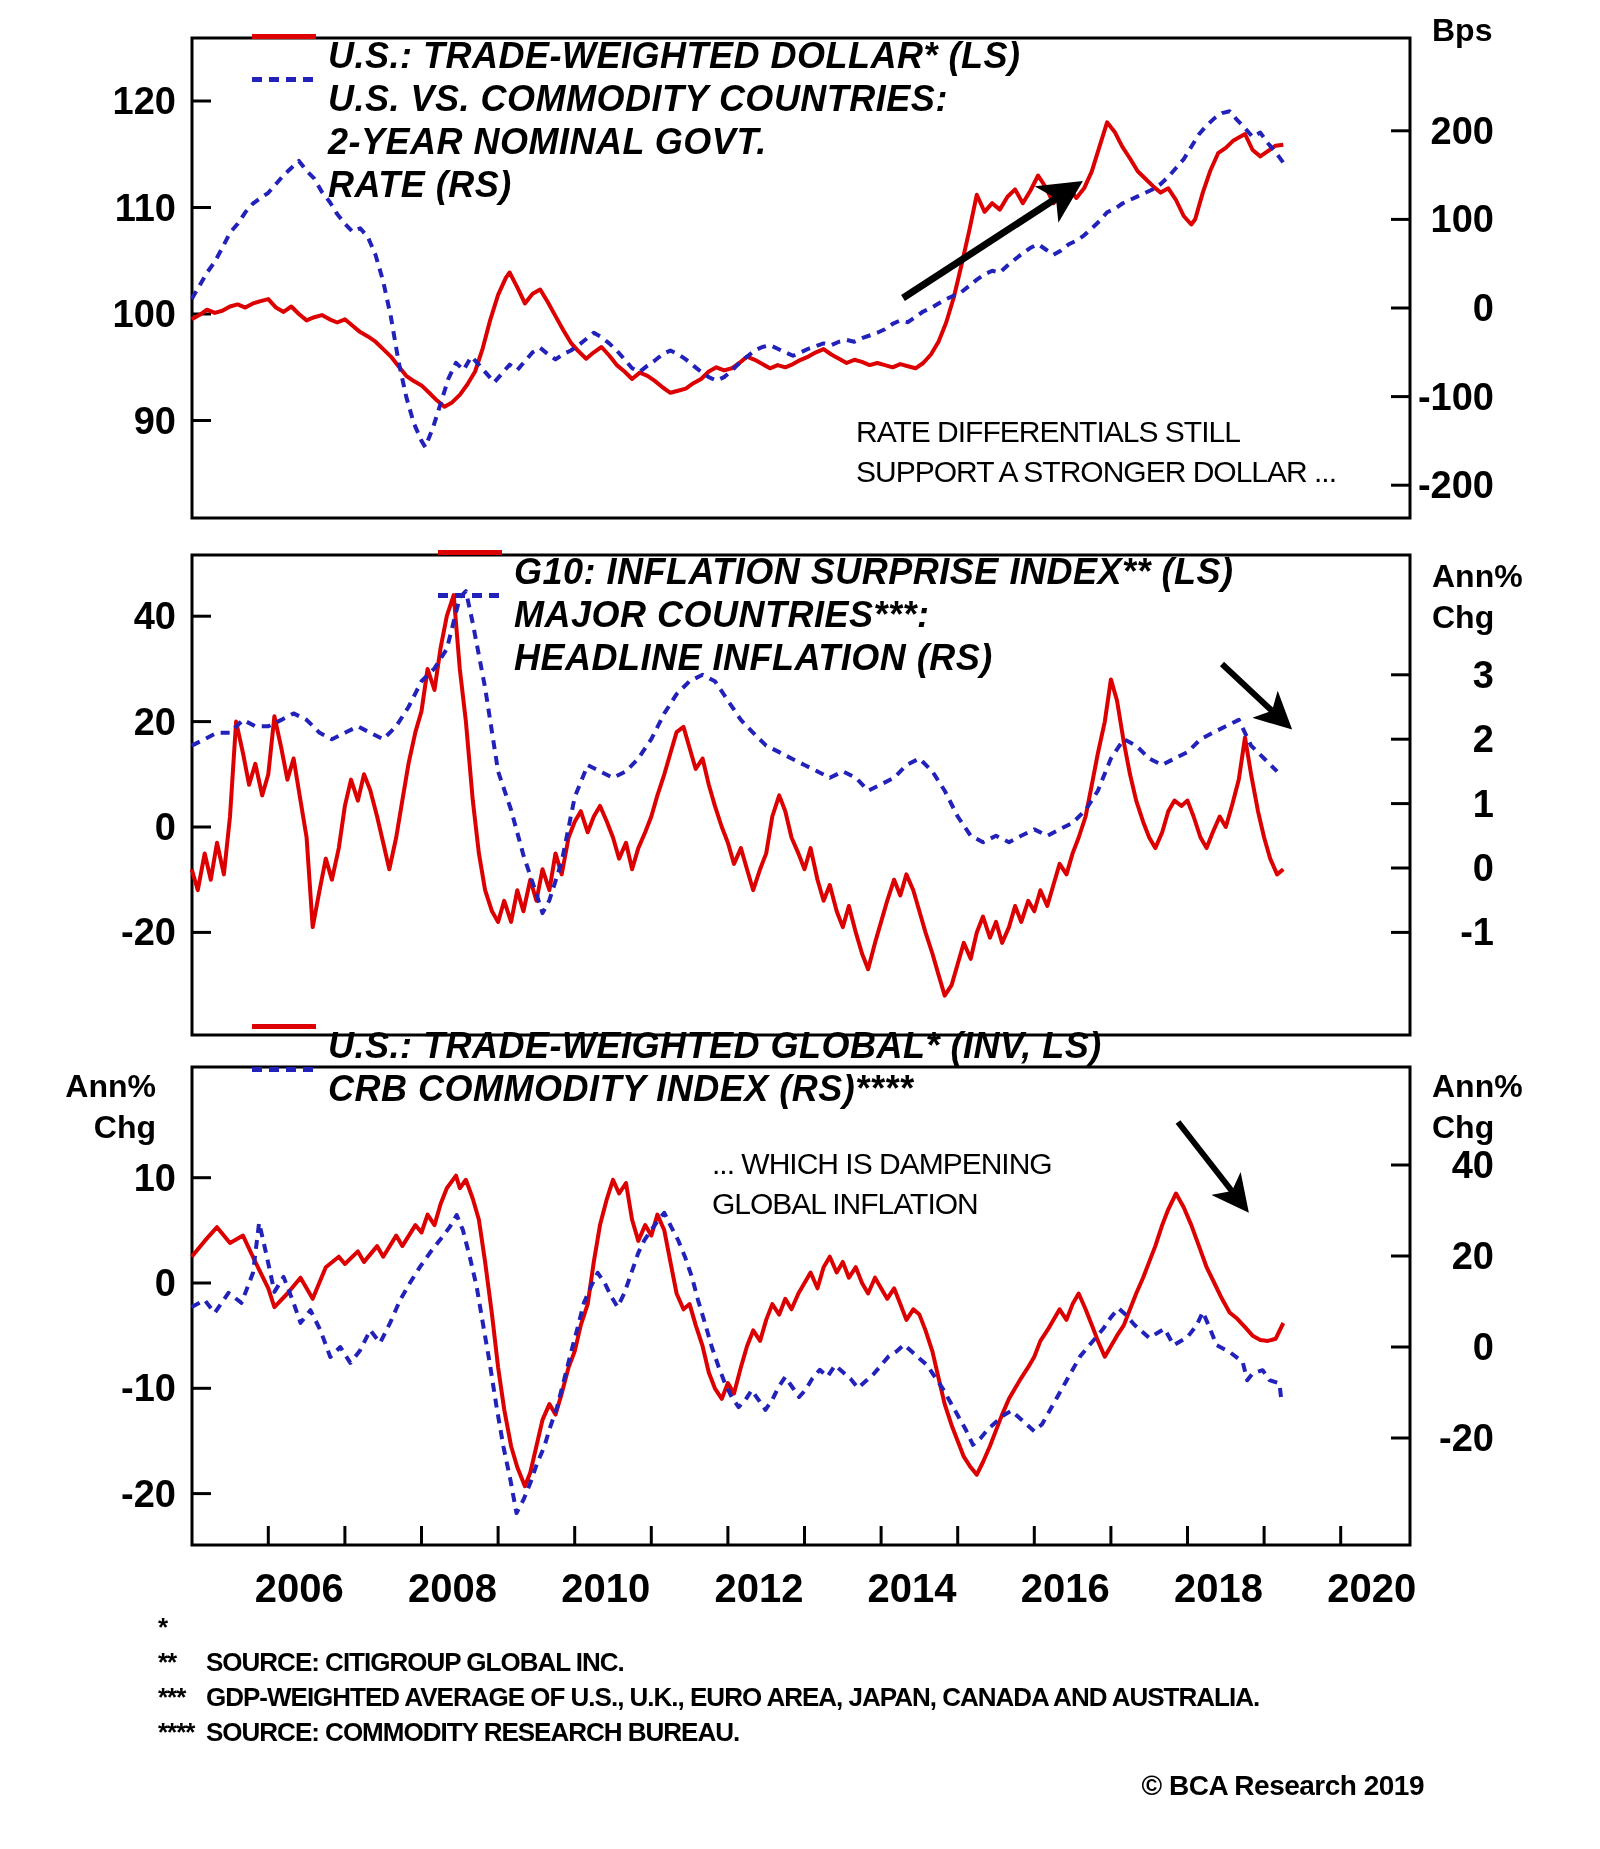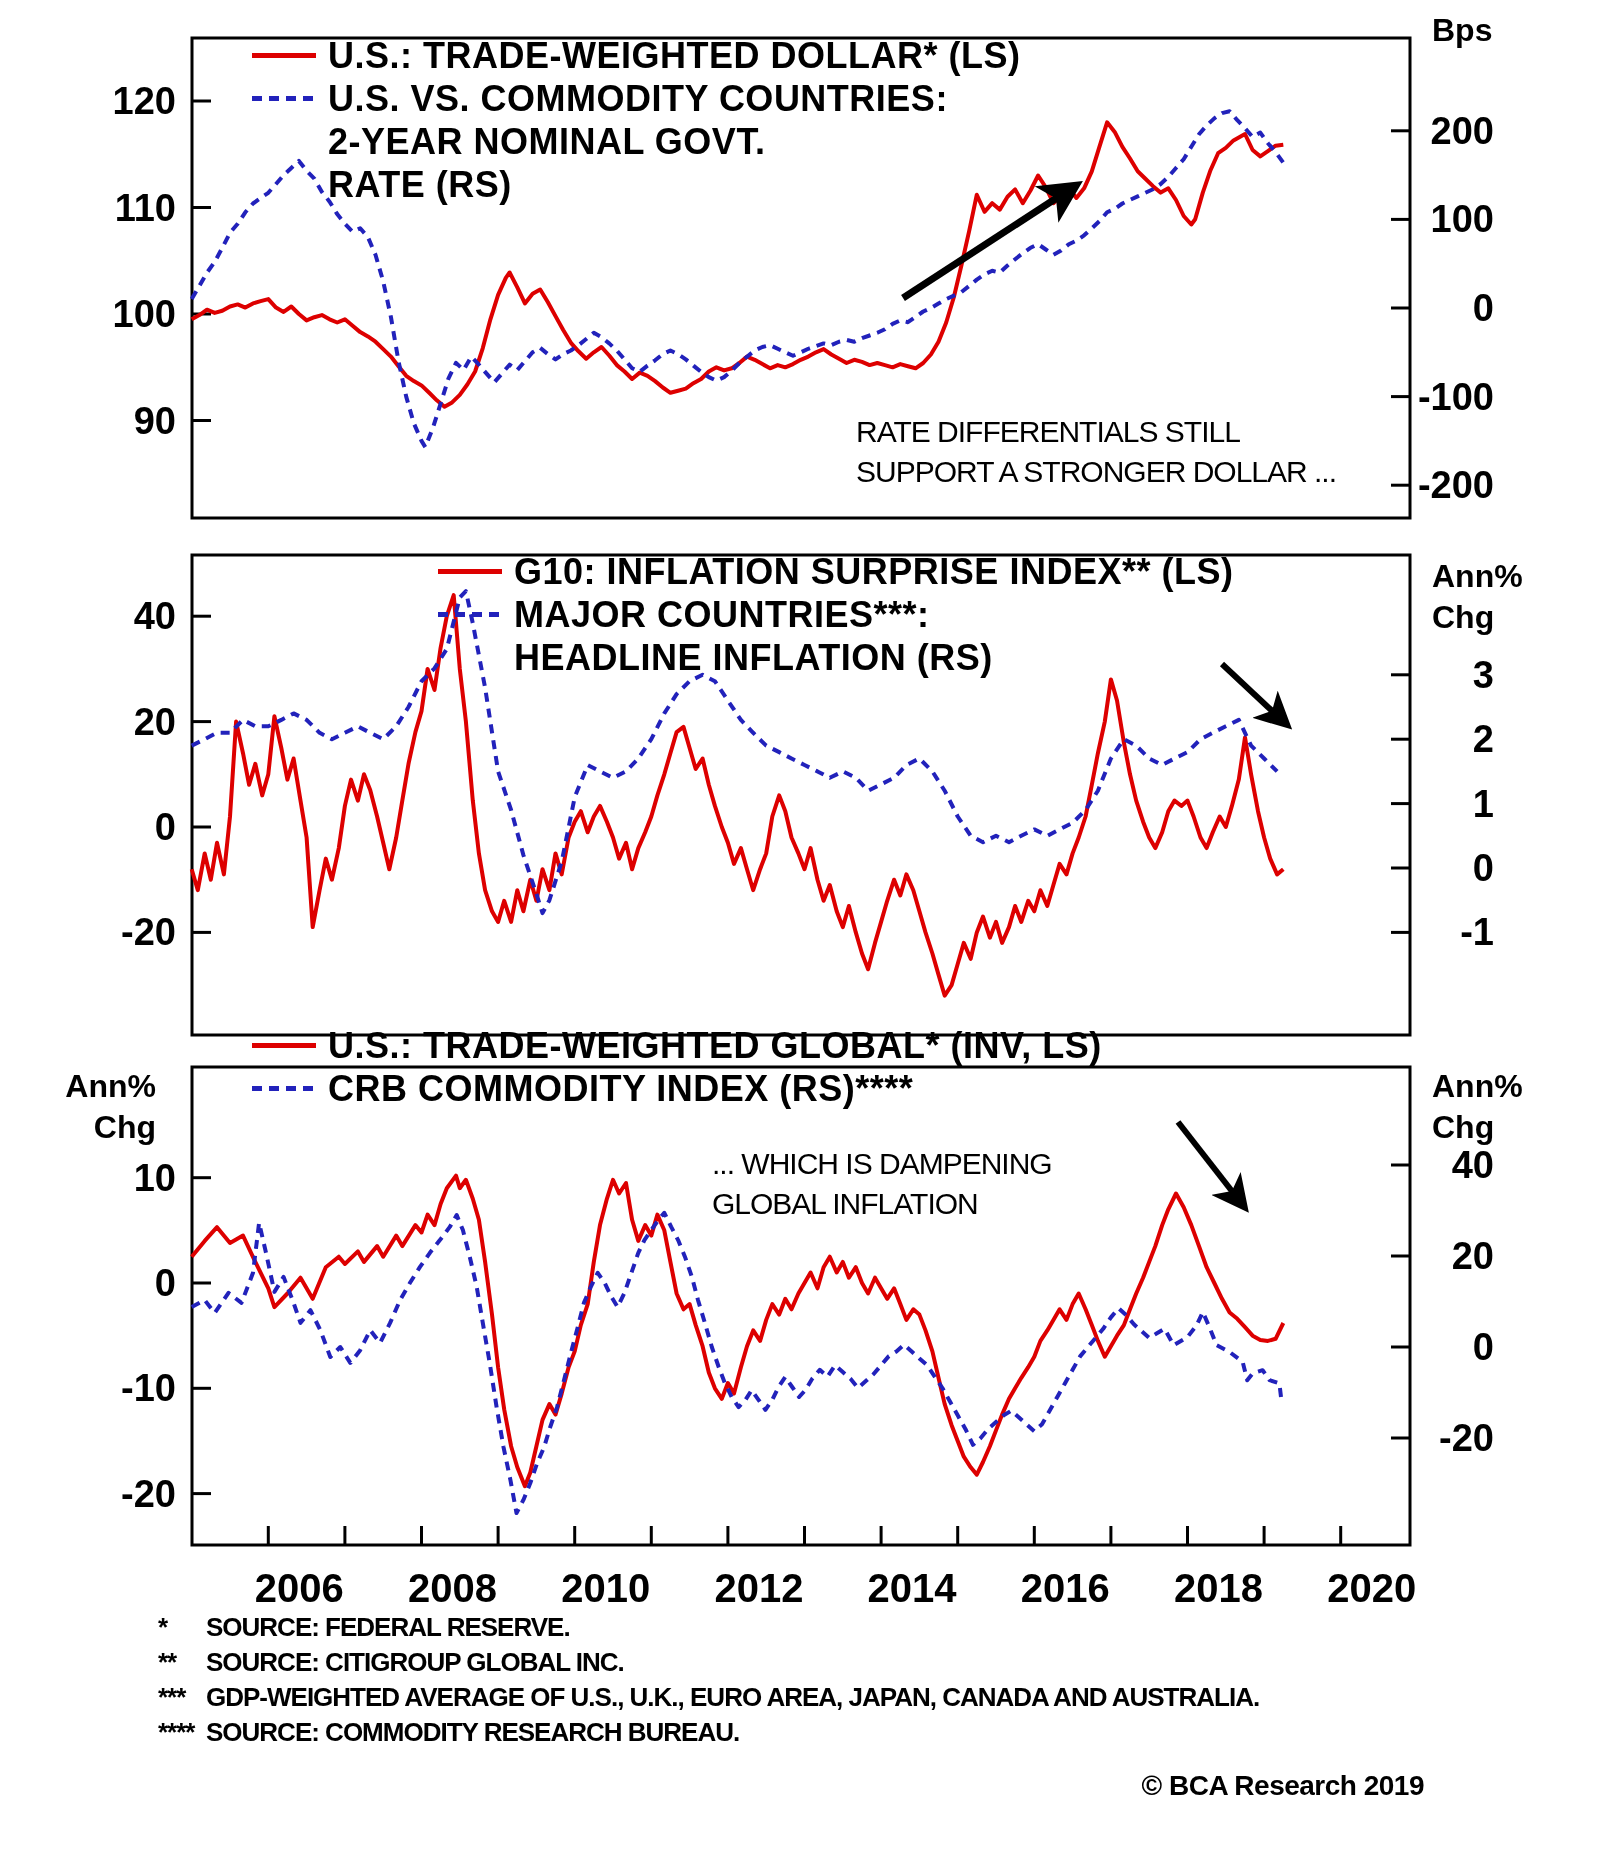--- a/index.html
+++ b/index.html
@@ -1,20 +1,20 @@
 <!DOCTYPE html>
 <html><head>
 <meta charset="utf-8">
 <style>
   html,body{margin:0;padding:0;background:#fff;}
   #stage{position:relative;width:1600px;height:1849px;background:#ffffff;overflow:hidden;
          font-family:"Liberation Sans","DejaVu Sans",sans-serif;color:#000;}
   .abs{position:absolute;}
   .legend{font-weight:bold;font-size:36px;letter-spacing:.5px;line-height:43px;white-space:nowrap;}
-  .legrow{display:flex;align-items:center;height:43px;}
+  .legrow{display:flex;align-items:flex-start;height:43px;font-style:italic;}
   .indent{padding-left:76px;}
   .sample{display:inline-block;width:64px;margin-right:12px;flex:0 0 64px;}
   .sample.red{border-top:5px solid #dd0000;}
   .sample.blue{height:5px;background:repeating-linear-gradient(90deg,#2222bb 0 10px,transparent 10px 17px);}
   .unit{font-weight:bold;font-size:32px;line-height:41px;white-space:nowrap;}
   .unit.rightal{text-align:right;}
   .anno{font-weight:normal;font-size:30px;letter-spacing:-1px;line-height:40px;white-space:nowrap;}
   .foot{font-weight:bold;font-size:26px;letter-spacing:-1px;line-height:35px;}
   .footrow{display:flex;}
   .footmark{flex:0 0 48px;}
@@ -179,21 +179,20 @@
   </div>
 
   <div class="abs anno" style="left:712px;top:1144px;">
     <div>... WHICH IS DAMPENING</div>
     <div>GLOBAL INFLATION</div>
   </div>
 
   <div class="abs foot" style="left:158px;top:1610px;width:1240px;">
     <div class="footrow">
       <span class="footmark">*</span>
-      <span>SOURCE: FEDERAL RESERVE.</span>
     </div>
     <div class="footrow">
       <span class="footmark">**</span>
       <span>SOURCE: CITIGROUP GLOBAL INC.</span>
     </div>
     <div class="footrow">
       <span class="footmark">***</span>
       <span>GDP-WEIGHTED AVERAGE OF U.S., U.K., EURO AREA, JAPAN, CANADA AND AUSTRALIA.</span>
     </div>
     <div class="footrow">

